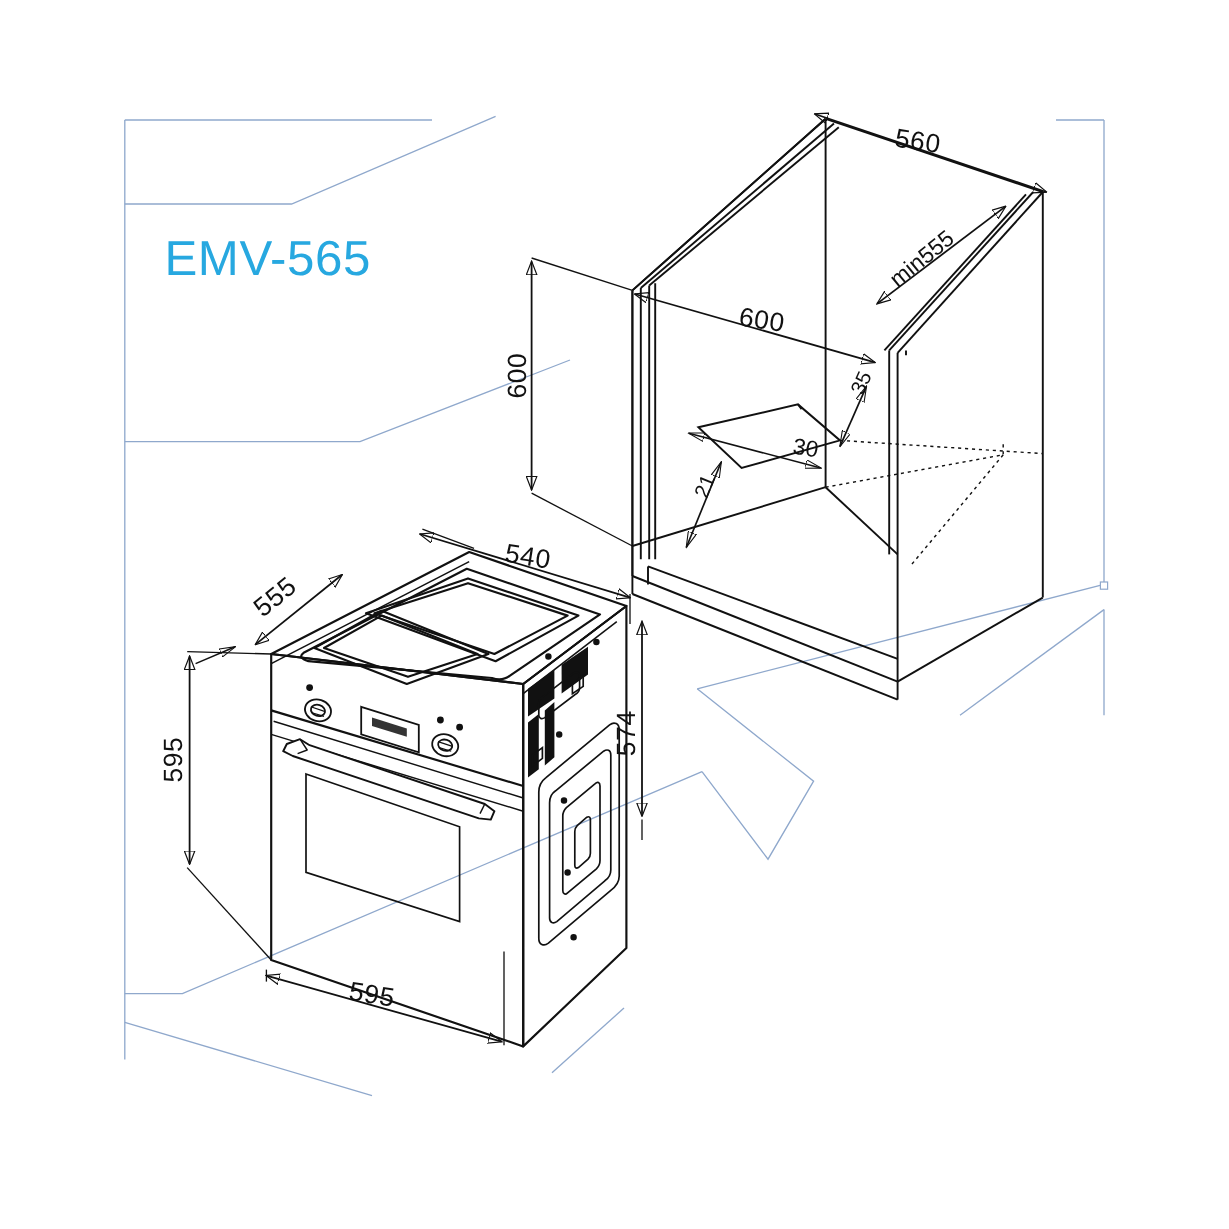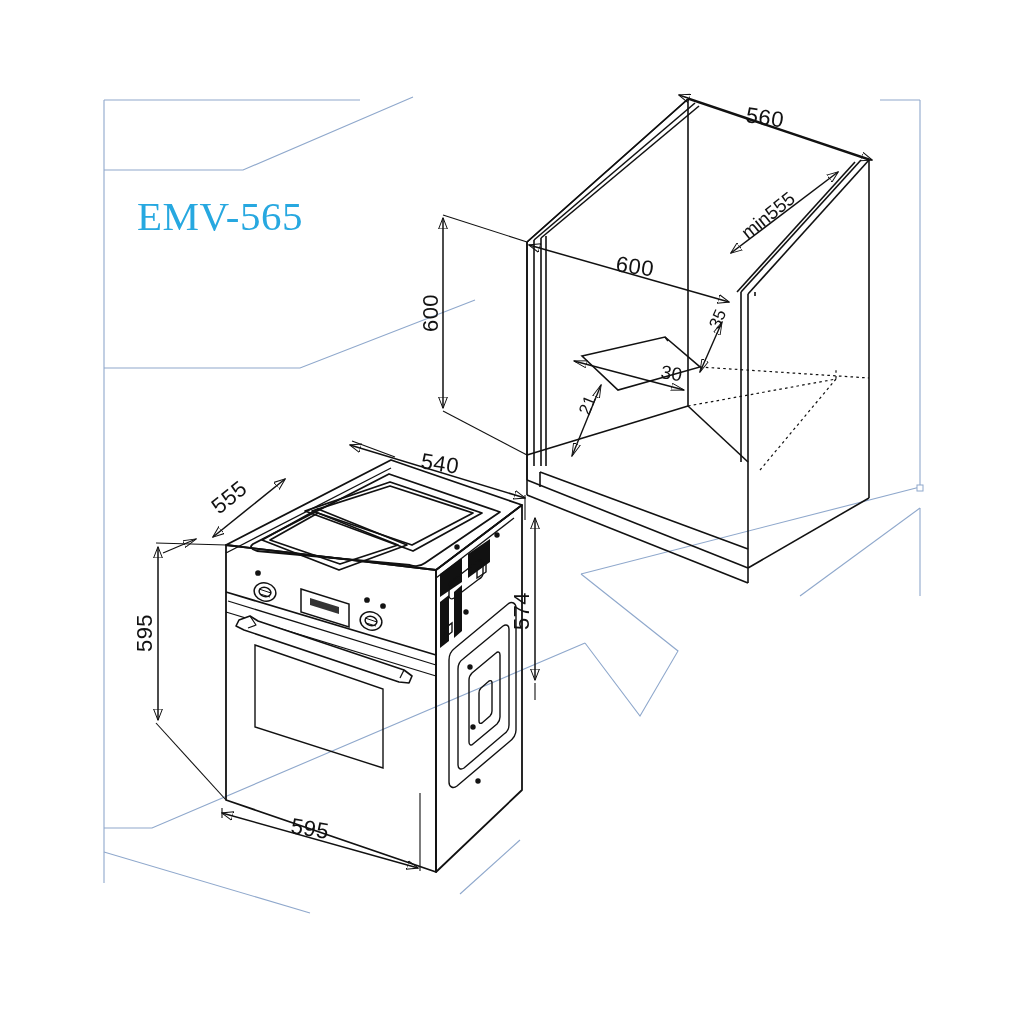--- a/index.html
+++ b/index.html
@@ -25,21 +25,21 @@
     position: absolute;
     inset: 0;
     width: 1024px;
     height: 1024px;
   }
   .model-title {
     position: absolute;
     left: 137px;
     top: 192px;
     font-size: 41px;
-    font-family: Liberation Serif, serif;
+    font-family: Liberation Sans, sans-serif;
     font-weight: 400;
     letter-spacing: 0.5px;
     color: #27a8e0;
     white-space: nowrap;
     user-select: none;
   }
   
   text.dim {
     font-family: "Liberation Sans", sans-serif;
     font-size: 22px;

